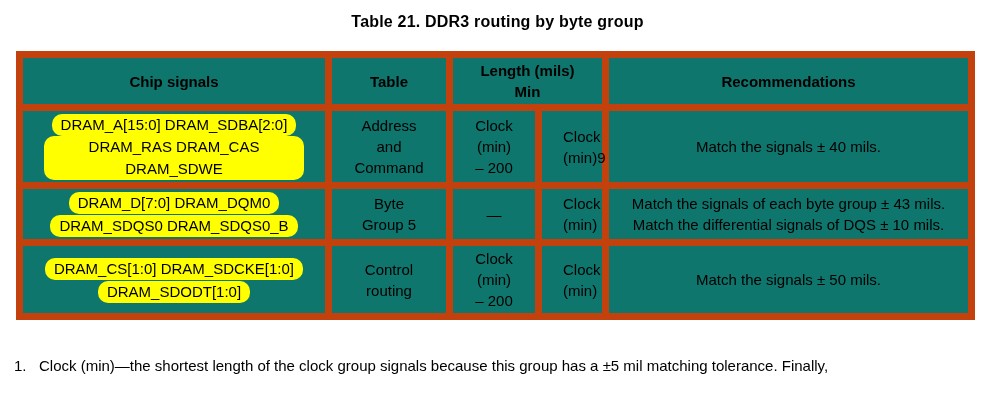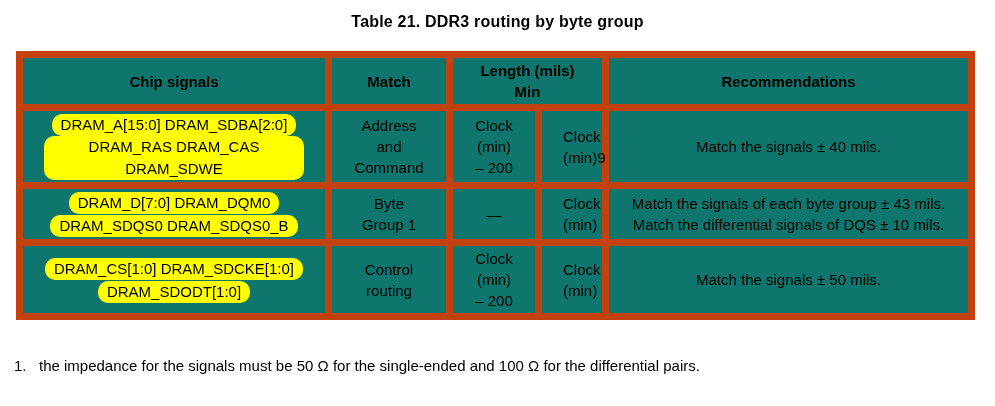--- a/index.html
+++ b/index.html
@@ -48,21 +48,21 @@
   <colgroup>
     <col style="width:309px">
     <col style="width:121px">
     <col style="width:89px">
     <col style="width:67px">
     <col style="width:366px">
   </colgroup>
   <thead>
     <tr>
       <th>Chip signals</th>
-      <th>Match</th>
+      <th>Table</th>
       <th colspan="2">Length (mils) Min</th>
       <th>Recommendations</th>
     </tr>
   </thead>
   <tbody>
 
 
     <tr class="r1">
       <td class="chip">
         <div class="line"><span class="hl">DRAM_A[15:0] DRAM_SDBA[2:0]</span></div>
@@ -84,21 +84,21 @@
         <div>Match the signals ± 40 mils.</div>
       </td>
     </tr>
 
     <tr class="r2">
       <td class="chip">
         <div class="line"><span class="hl">DRAM_D[7:0] DRAM_DQM0</span></div>
         <div class="line"><span class="hl">DRAM_SDQS0 DRAM_SDQS0_B</span></div>
       </td>
       <td>
-        <div>Byte Group 1</div>
+        <div>Byte Group 5</div>
       </td>
       <td>
         <div>—</div>
       </td>
       <td>
         <div>Clock</div>
         <div>(min)</div>
       </td>
       <td>
         <div>Match the signals of each byte group ± 43 mils.</div>
@@ -127,15 +127,15 @@
         <div>Match the signals ± 50 mils.</div>
       </td>
     </tr>
 
   </tbody>
 </table>
 
 <div class="footnote">
   <div class="fn-marker">1.</div>
   <div class="fn-text">
-    <div>the impedance for the signals must be 50 Ω for the single-ended and 100 Ω for the differential pairs.</div>
+    <div>Clock (min)—the shortest length of the clock group signals because this group has a ±5 mil matching tolerance. Finally,</div>
   </div>
 </div>
 
 </body></html>

